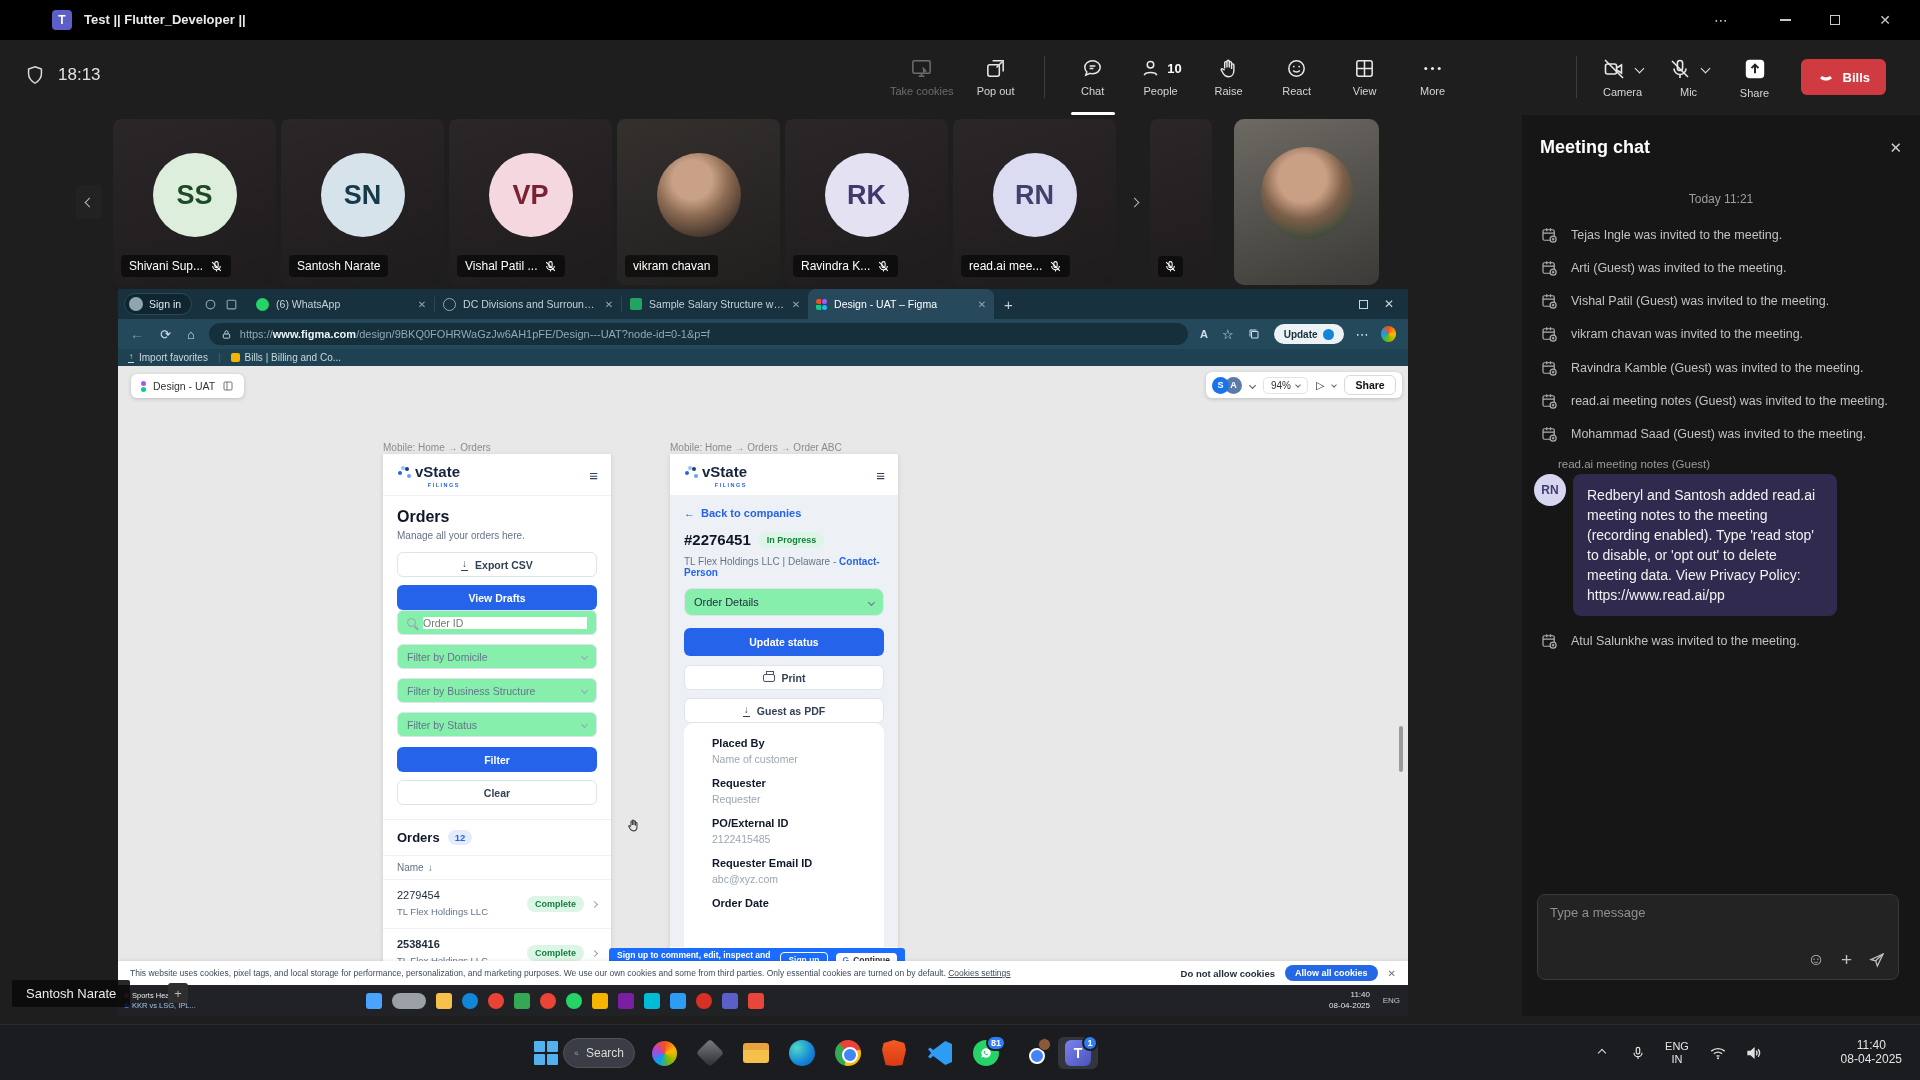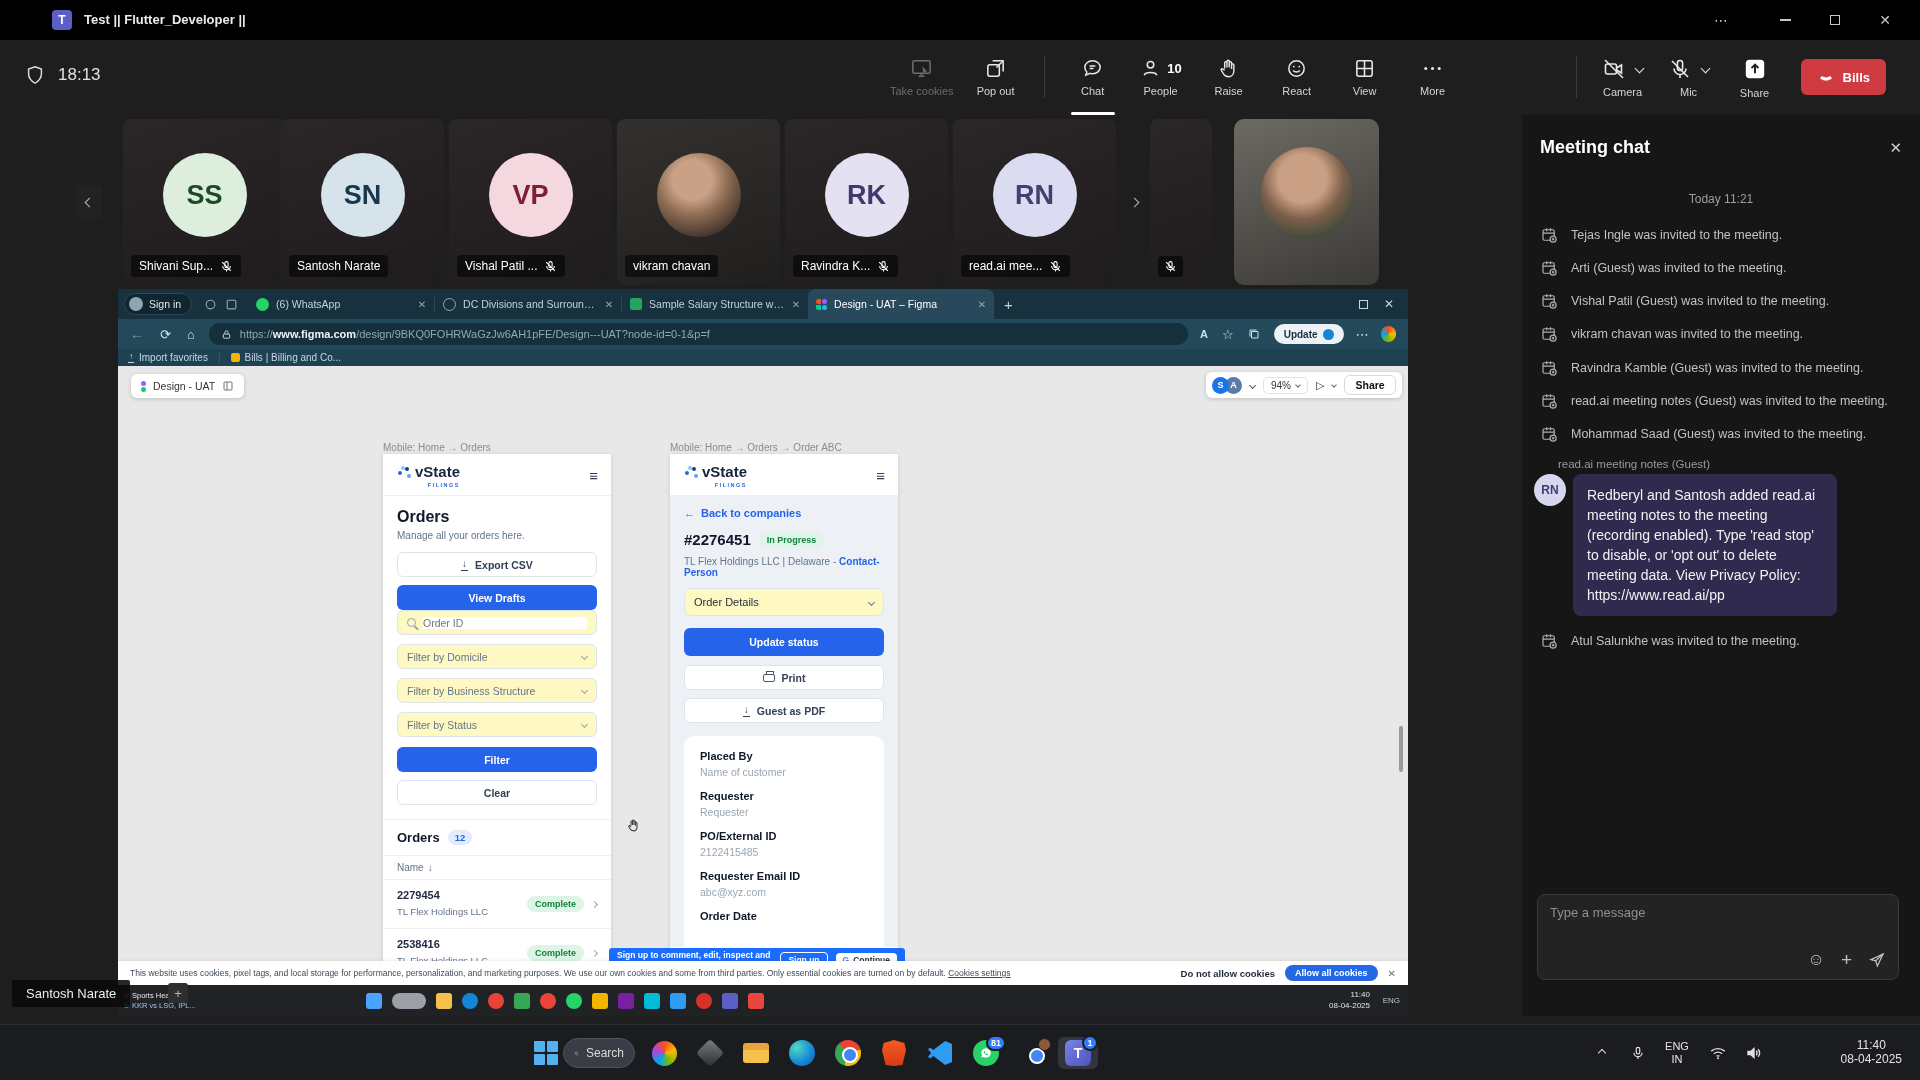--- a/index.html
+++ b/index.html
@@ -52,21 +52,21 @@
 
 .canvas{position:absolute;left:0;top:77px;width:1290px;height:595px;background:#e8e8e8}
 .fpill{position:absolute;background:#fff;border-radius:6px;box-shadow:0 1px 4px rgba(0,0,0,.18);display:flex;align-items:center}
 .frame{position:absolute;background:#fff;box-shadow:0 1px 5px rgba(0,0,0,.12)}
 .frame-label{position:absolute;font-size:10px;color:#8b8b8b;white-space:nowrap}
 .mk-h1{font-size:16px;font-weight:bold;color:#0f172a}
 .mk-sub{font-size:10px;color:#64748b}
 .mbtn{display:flex;align-items:center;justify-content:center;gap:7px;height:25px;border-radius:6px;font-size:10.5px;font-weight:600}
 .mbtn.blue{background:#2563eb;color:#fff}
 .mbtn.white{background:#fff;border:1px solid #dde4ec;color:#334155}
-.minput{display:flex;align-items:center;gap:7px;height:25px;border-radius:6px;border:1px solid #dde4ec;background:#fef9c3;padding:0 9px;color:#64748b;font-size:10.5px}
+.minput{display:flex;align-items:center;gap:7px;height:25px;border-radius:6px;border:1px solid #dde4ec;background:#86efac;padding:0 9px;color:#64748b;font-size:10.5px}
 .minput .sp{flex:1}
 .pill-green{background:#dcf5e6;color:#15803d;font-size:9px;font-weight:bold;border-radius:9px;padding:3px 8px}
 .pill-blue{background:#e4ecfb;color:#2563eb;font-size:9.5px;font-weight:bold;border-radius:9px;padding:2px 7px}
 .mag{width:9px;height:9px;border:1.5px solid #94a3b8;border-radius:50%;position:relative;flex:none}
 .mag::after{content:"";position:absolute;width:5px;height:1.5px;background:#94a3b8;transform:rotate(45deg);right:-4px;bottom:-2px}
 .dli{border-bottom:1.6px solid currentColor;line-height:1;font-size:10px;padding:0 1px 1px}
 .prt{width:12px;height:8px;border:1.2px solid #475569;border-radius:2px;position:relative}
 .prt::before{content:"";position:absolute;top:-4px;left:2px;width:6px;height:3px;border:1.2px solid #475569;border-bottom:none}
 .vlogo{display:flex;align-items:flex-start;gap:4px}
 .vdots{width:15px;height:15px;position:relative;margin-top:2px}
@@ -234,21 +234,21 @@
           </svg>
         <span>Bills</span>
       </div>
     </div>
   </div>
 
   <div class="strip-chev" style="left:76px">
       <span class="chev left"></span>
     </div>
 
-  <div class="tile" style="left:123px">
+  <div class="tile" style="left:113px">
     <div class="avatar" style="background: rgb(221, 238, 221); color: rgb(29, 74, 36);">
         <span>SS</span>
       </div>
     <div class="ntag">
         <span>Shivani Sup...</span>
         <svg width="13" height="13" viewBox="0 0 24 24" fill="none" stroke="#fff" stroke-width="2">
           <rect x="9" y="3" width="6" height="11" rx="3"></rect>
           <path d="M5 11a7 7 0 0 0 14 0M12 18v3M4 4l16 16"></path>
         </svg>
       </div>
@@ -488,21 +488,21 @@
         <div style="margin-top:14px;border-top:1px solid #eef0f3">
           <div class="flex" style="gap:8px;padding:10px 14px">
             <span style="font-size:13px;font-weight:bold;color:#0f172a">Orders</span>
             <span class="pill-blue">12</span>
           </div>
           <div class="flex" style="gap:4px;padding:6px 14px;border-top:1px solid #eef0f3;border-bottom:1px solid #eef0f3;color:#64748b;font-size:10px">
               <span>Name</span>
               <span>↓</span>
             </div>
           <div class="flex" style="padding:9px 14px;border-bottom:1px solid #eef0f3;gap:8px">
-            <span style="flex:1"><span style="font-size:11px;font-weight:bold;color:#1e293b;display:block">2279454</span><span style="font-size:9.5px;color:#64748b">TL Flex Holdings LLC</span></span>
+            <span style="flex:1"><span style="font-size:11px;font-weight:normal;color:#1e293b;display:block">2279454</span><span style="font-size:9.5px;color:#64748b">TL Flex Holdings LLC</span></span>
             <span class="pill-green">Complete</span>
             <span class="chev right" style="width:5px;height:5px;color:#94a3b8"></span>
           </div>
           <div class="flex" style="padding:9px 14px;border-bottom:1px solid #eef0f3;gap:8px">
             <span style="flex:1"><span style="font-size:11px;font-weight:bold;color:#1e293b;display:block">2538416</span><span style="font-size:9.5px;color:#64748b">TL Flex Holdings LLC</span></span>
             <span class="pill-green">Complete</span>
             <span class="chev right" style="width:5px;height:5px;color:#94a3b8"></span>
           </div>
         </div>
       </div>
@@ -534,21 +534,21 @@
               <span>Update status</span>
             </div>
           <div class="mbtn white" style="margin-top:9px">
               <span class="prt"></span>
               <span>Print</span>
             </div>
           <div class="mbtn white" style="margin-top:8px">
               <span class="dli">↓</span>
               <span>Guest as PDF</span>
             </div>
-          <div style="background:#fff;border-radius:10px;margin-top:13px;padding:14px 16px;height:230px;overflow:hidden">
+          <div style="background:#fff;border-radius:10px;padding:14px 28px;height:230px;overflow:hidden">
             <div style="font-size:11px;font-weight:bold;color:#0f172a">Placed By</div>
             <div style="font-size:10.5px;color:#9aa6b2;margin:4px 0 12px">Name of customer</div>
             <div style="font-size:11px;font-weight:bold;color:#0f172a">Requester</div>
             <div style="font-size:10.5px;color:#9aa6b2;margin:4px 0 12px">Requester</div>
             <div style="font-size:11px;font-weight:bold;color:#0f172a">PO/External ID</div>
             <div style="font-size:10.5px;color:#9aa6b2;margin:4px 0 12px">2122415485</div>
             <div style="font-size:11px;font-weight:bold;color:#0f172a">Requester Email ID</div>
             <div style="font-size:10.5px;color:#9aa6b2;margin:4px 0 12px">abc@xyz.com</div>
             <div style="font-size:11px;font-weight:bold;color:#0f172a">Order Date</div>
           </div>

